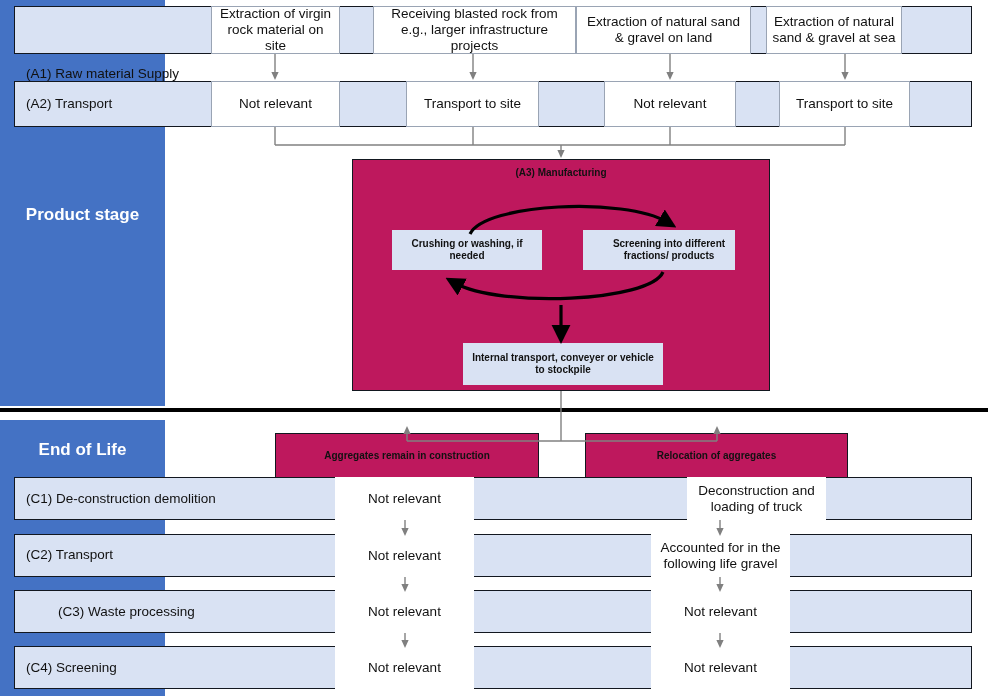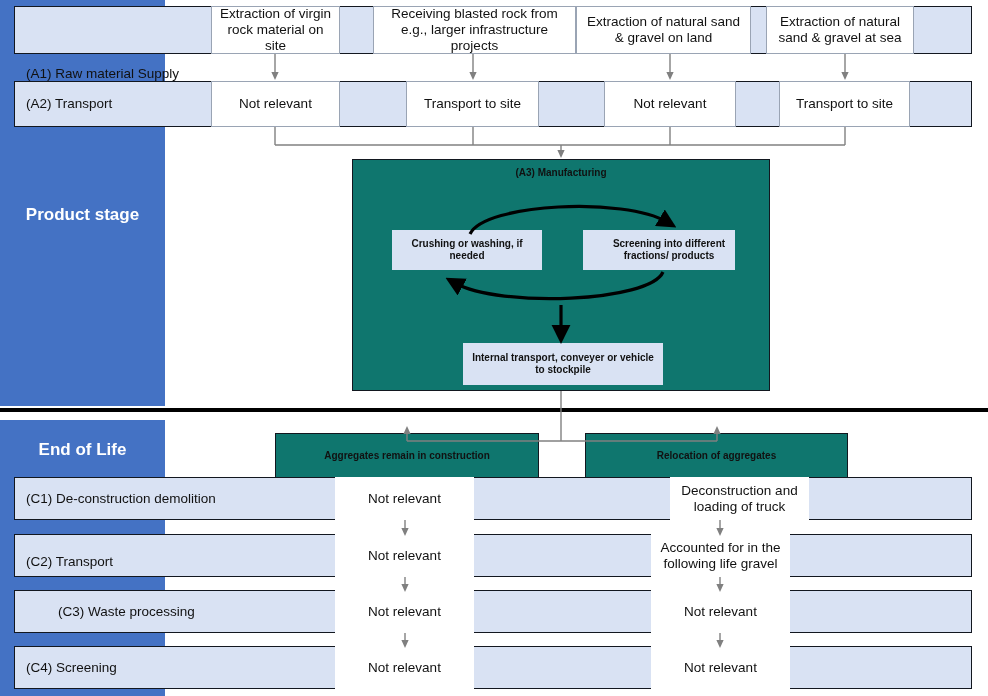--- a/index.html
+++ b/index.html
@@ -11,21 +11,21 @@
     position:relative;
     width:988px;
     height:696px;
     overflow:hidden;
     background:#ffffff;
   }
   .abs{position:absolute;box-sizing:border-box;}
 
   
   .c-dark{background:#4472C4;}          
-  .c-mid{background:#0f766e;}           
+  .c-mid{background:#be185d;}           
   .c-light{background:#D9E2F3;}         
   .c-white{background:#FFFFFF;}
 
   
   .box{
     display:flex;
     align-items:center;
     justify-content:center;
     text-align:center;
     font-size:13.5px;
@@ -68,21 +68,21 @@
   <div class="abs c-dark" style="left:0px;top:0px;width:165px;height:406px;"></div>
   <div class="abs stage-label" style="left:0px;top:190px;width:165px;height:50px;">Product stage</div>
 
   <div class="abs c-light bd-dark" style="left:14px;top:6px;width:958px;height:48px;"></div>
 
   <div class="abs box left" style="left:14px;top:6px;width:200px;height:48px;font-size:13.5px;margin-top:44px;">(A1) Raw material Supply</div>
 
   <div class="abs c-white bd-thin box" style="left:211px;top:6px;width:129px;height:48px;">Extraction of virgin rock material on site</div>
   <div class="abs c-white bd-thin box" style="left:373px;top:6px;width:203px;height:48px;">Receiving blasted rock from e.g., larger infrastructure projects</div>
   <div class="abs c-white bd-thin box" style="left:576px;top:6px;width:175px;height:48px;">Extraction of natural sand &amp; gravel on land</div>
-  <div class="abs c-white bd-thin box" style="left:766px;top:6px;width:148px;height:48px;">Extraction of natural sand &amp; gravel at sea</div>
+  <div class="abs c-white bd-thin box" style="left:766px;top:6px;width:136px;height:48px;">Extraction of natural sand &amp; gravel at sea</div>
 
   <div class="abs c-light bd-dark" style="left:14px;top:81px;width:958px;height:46px;"></div>
   <div class="abs box left" style="left:14px;top:81px;width:200px;height:46px;">(A2) Transport</div>
 
   <div class="abs c-white bd-thin box" style="left:211px;top:81px;width:129px;height:46px;">Not relevant</div>
   <div class="abs c-white bd-thin box" style="left:406px;top:81px;width:133px;height:46px;">Transport to site</div>
   <div class="abs c-white bd-thin box" style="left:604px;top:81px;width:132px;height:46px;">Not relevant</div>
   <div class="abs c-white bd-thin box" style="left:779px;top:81px;width:131px;height:46px;">Transport to site</div>
 
   <div class="abs c-mid bd-dark" style="left:352px;top:159px;width:418px;height:232px;"></div>
@@ -96,24 +96,24 @@
 
   <div class="abs c-dark" style="left:0px;top:420px;width:165px;height:276px;"></div>
   <div class="abs stage-label" style="left:0px;top:432px;width:165px;height:36px;">End of Life</div>
 
   <div class="abs c-mid bd-dark box hdr" style="left:275px;top:433px;width:264px;height:46px;">Aggregates remain in construction</div>
   <div class="abs c-mid bd-dark box hdr" style="left:585px;top:433px;width:263px;height:46px;">Relocation of aggregates</div>
 
   <div class="abs c-light bd-dark" style="left:14px;top:477px;width:958px;height:43px;"></div>
   <div class="abs box left" style="left:14px;top:477px;width:230px;height:43px;">(C1) De-construction demolition</div>
   <div class="abs c-white box" style="left:335px;top:477px;width:139px;height:43px;">Not relevant</div>
-  <div class="abs c-white box" style="left:670px;top:477px;width:139px;height:43px;">Deconstruction and loading of truck</div>
+  <div class="abs c-white box" style="left:687px;top:477px;width:139px;height:43px;">Deconstruction and loading of truck</div>
 
   <div class="abs c-light bd-dark" style="left:14px;top:534px;width:958px;height:43px;"></div>
-  <div class="abs box left" style="left:14px;top:534px;width:230px;height:55px;text-align:right;">(C2) Transport</div>
+  <div class="abs box left" style="left:14px;top:534px;width:230px;height:41px;text-align:right;">(C2) Transport</div>
   <div class="abs c-white box" style="left:335px;top:534px;width:139px;height:43px;">Not relevant</div>
   <div class="abs c-white box" style="left:651px;top:534px;width:139px;height:43px;">Accounted for in the following life gravel</div>
 
   <div class="abs c-light bd-dark" style="left:14px;top:590px;width:958px;height:43px;"></div>
   <div class="abs box left" style="left:14px;top:590px;width:230px;height:43px;margin-left:32px;">(C3) Waste processing</div>
   <div class="abs c-white box" style="left:335px;top:590px;width:139px;height:43px;">Not relevant</div>
   <div class="abs c-white box" style="left:651px;top:590px;width:139px;height:43px;">Not relevant</div>
 
   <div class="abs c-light bd-dark" style="left:14px;top:646px;width:958px;height:43px;"></div>
   <div class="abs box left" style="left:14px;top:646px;width:230px;height:43px;">(C4) Screening</div>

